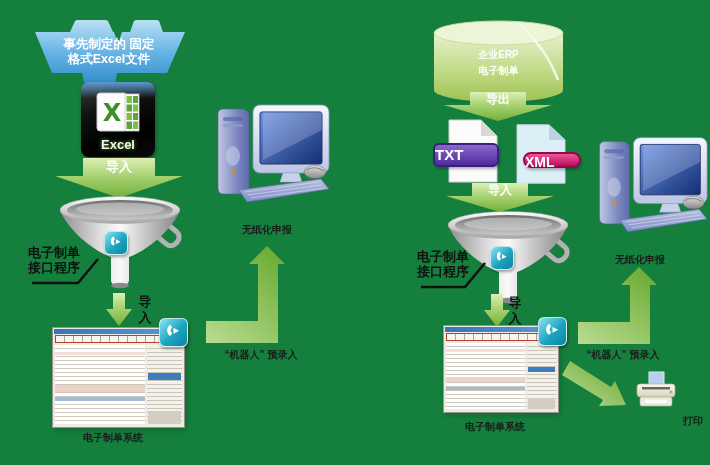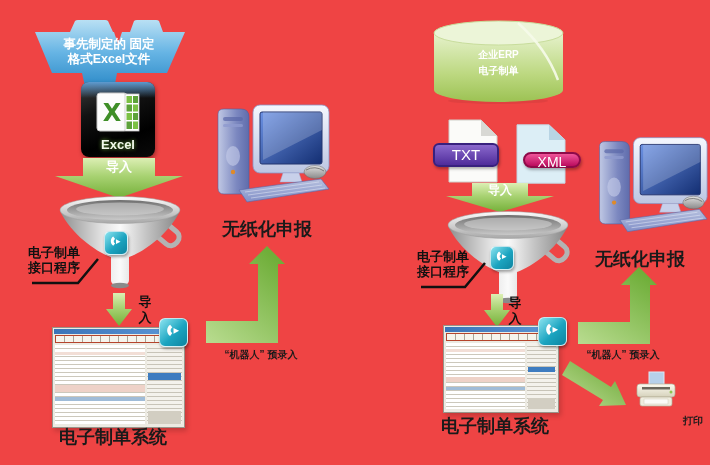--- a/index.html
+++ b/index.html
@@ -1,38 +1,38 @@
 <!DOCTYPE html>
 <html><head>
 <meta charset="utf-8">
 <style>
   html,body{margin:0;padding:0;background:#fff;}
-  .canvas{position:relative;width:710px;height:465px;background:#ef4444;overflow:hidden;
+  .canvas{position:relative;width:710px;height:465px;background:#15803d;overflow:hidden;
           font-family:"Liberation Sans","DejaVu Sans",sans-serif;}
   .abs{position:absolute;}
-  .lbl{position:absolute;color:#1a1a1a;font-weight:bold;font-size:18px;line-height:17px;text-align:center;}
+  .lbl{position:absolute;color:#1a1a1a;font-weight:bold;font-size:10px;line-height:17px;text-align:center;}
   .lbl13{font-size:10px;line-height:16px;}
   .aw{position:absolute;left:0;right:0;color:#fff;font-weight:bold;text-align:center;}
   .aw1{top:1px;height:16px;line-height:16px;font-size:13px;}
   .aw2{top:0;height:13px;line-height:14px;font-size:12px;}
   .vtext{position:absolute;width:18px;color:#111;font-weight:bold;font-size:13px;line-height:16px;text-align:center;}
   .banner-text{position:absolute;left:0;top:19px;width:152px;text-align:center;color:#fff;
                font-weight:bold;font-size:12.5px;line-height:15px;}
   .cyl-text{position:absolute;left:0;top:27px;width:133px;text-align:center;color:#fff;
             font-weight:bold;font-size:10px;line-height:16px;}
   .iface{position:absolute;color:#111;font-weight:bold;font-size:13px;line-height:14.5px;}
   
   .excel{position:absolute;border-radius:8px;background:linear-gradient(160deg,#3c3c3c,#121212 35%,#000 70%,#0a0a0a);
          box-shadow:1px 2px 4px rgba(0,0,0,.35);}
   .excel::before{content:"";position:absolute;left:0;right:0;top:0;height:16px;border-radius:8px 8px 0 0;
          background:linear-gradient(180deg,rgba(96,160,216,.95),rgba(96,160,216,0));}
   .excel-text{position:absolute;left:0;right:0;bottom:5px;text-align:center;color:#f2f8ea;
          font-weight:bold;font-size:13px;text-shadow:0 0 4px #6fae3c;}
   
-  .filelabel{position:absolute;color:#fff;font-weight:normal;text-align:center;box-sizing:border-box;
+  .filelabel{position:absolute;color:#fff;font-weight:bold;box-sizing:border-box;
              box-shadow:1px 2px 3px rgba(0,0,0,.3);}
   .txtlab{border-radius:6px;border:2px solid #38217e;font-size:15px;line-height:19px;
           background:linear-gradient(180deg,#8a68cc,#4f2c9a);}
   .xmllab{border-radius:9px;border:2px solid #8e0a49;font-size:14px;line-height:17px;
           background:linear-gradient(180deg,#f0559a,#bb0c5e);}
   
   .badge{position:absolute;border-radius:6px;border:1px solid rgba(255,255,255,.75);
          background:linear-gradient(135deg,#8ce4f0,#1ba4c0 55%,#0d84a0);
          box-shadow:1px 2px 3px rgba(0,0,0,.35);}
   
@@ -245,20 +245,26 @@
       <path d="M2,13 L2,70 A64.5,12 0 0 0 131,70 L131,13 Z" fill="url(#g-cyl)"></path>
       <ellipse cx="66.5" cy="13" rx="64.5" ry="12" fill="#ecf5d8" stroke="#c8dd9c"></ellipse>
       <path d="M86,3 Q114,28 126,60" stroke="#f6fbea" stroke-width="2.5" fill="none" opacity="0.9"></path>
     </svg>
     <div class="cyl-text">
       <div>企业ERP</div>
       <div>电子制单</div>
     </div>
   </div>
 
+  <div class="abs" style="left:444px;top:92px;width:108px;height:29px;">
+    <svg width="108" height="29" viewBox="0 0 108 29">
+      <polygon points="26,0 82,0 82,13 108,13 54,29 0,13 26,13" fill="url(#g-arrow)"></polygon>
+    </svg>
+    <div class="aw aw2">导出</div>
+  </div>
 
   <svg class="abs" width="52" height="68" viewBox="0 0 52 68" style="left:447px;top:117px;">
     <path d="M2,3 L34,3 L50,19 L50,65 L2,65 Z" fill="#fbfbf9" stroke="#cfcfc9"></path>
     <path d="M34,3 L34,19 L50,19 Z" fill="#d8d8d4"></path>
   </svg>
   <div class="filelabel txtlab" style="left:433px;top:143px;width:66px;height:24px;">TXT</div>
 
   <svg class="abs" width="52" height="64" viewBox="0 0 52 68" preserveAspectRatio="none" style="left:515px;top:122px;">
     <path d="M2,3 L34,3 L50,19 L50,65 L2,65 Z" fill="#dceef6" stroke="#c2d8e4"></path>
     <path d="M34,3 L34,19 L50,19 Z" fill="#b8d4e4"></path>

